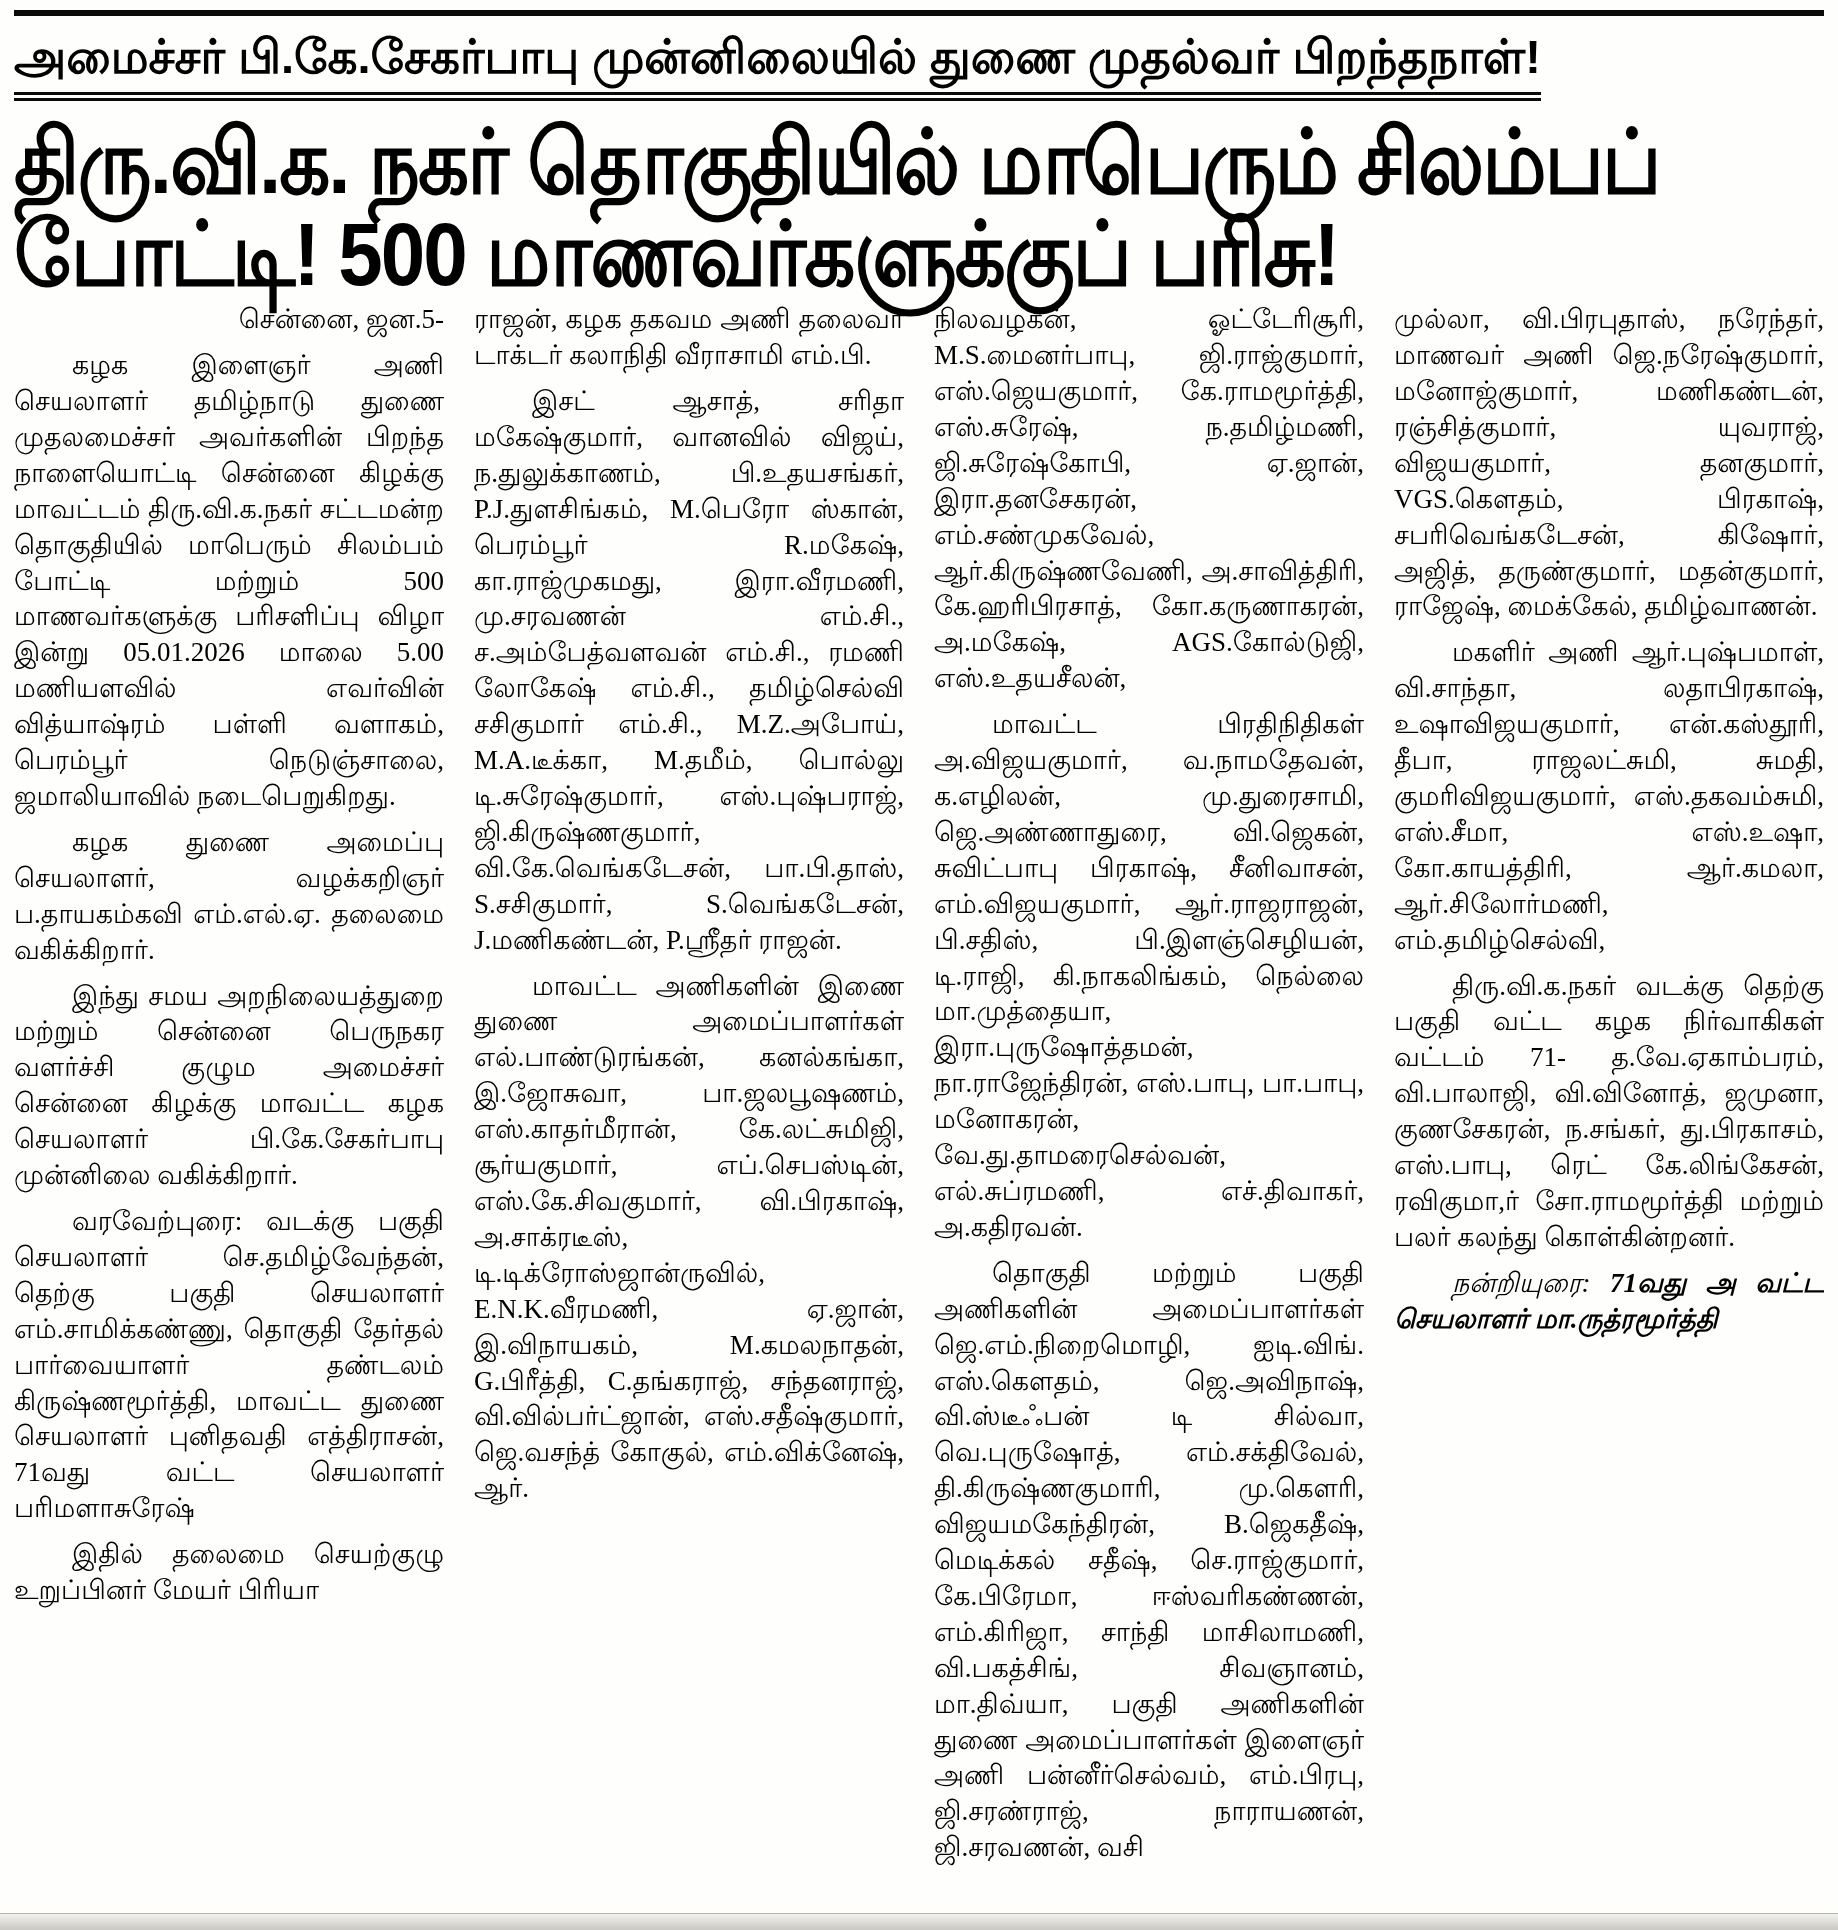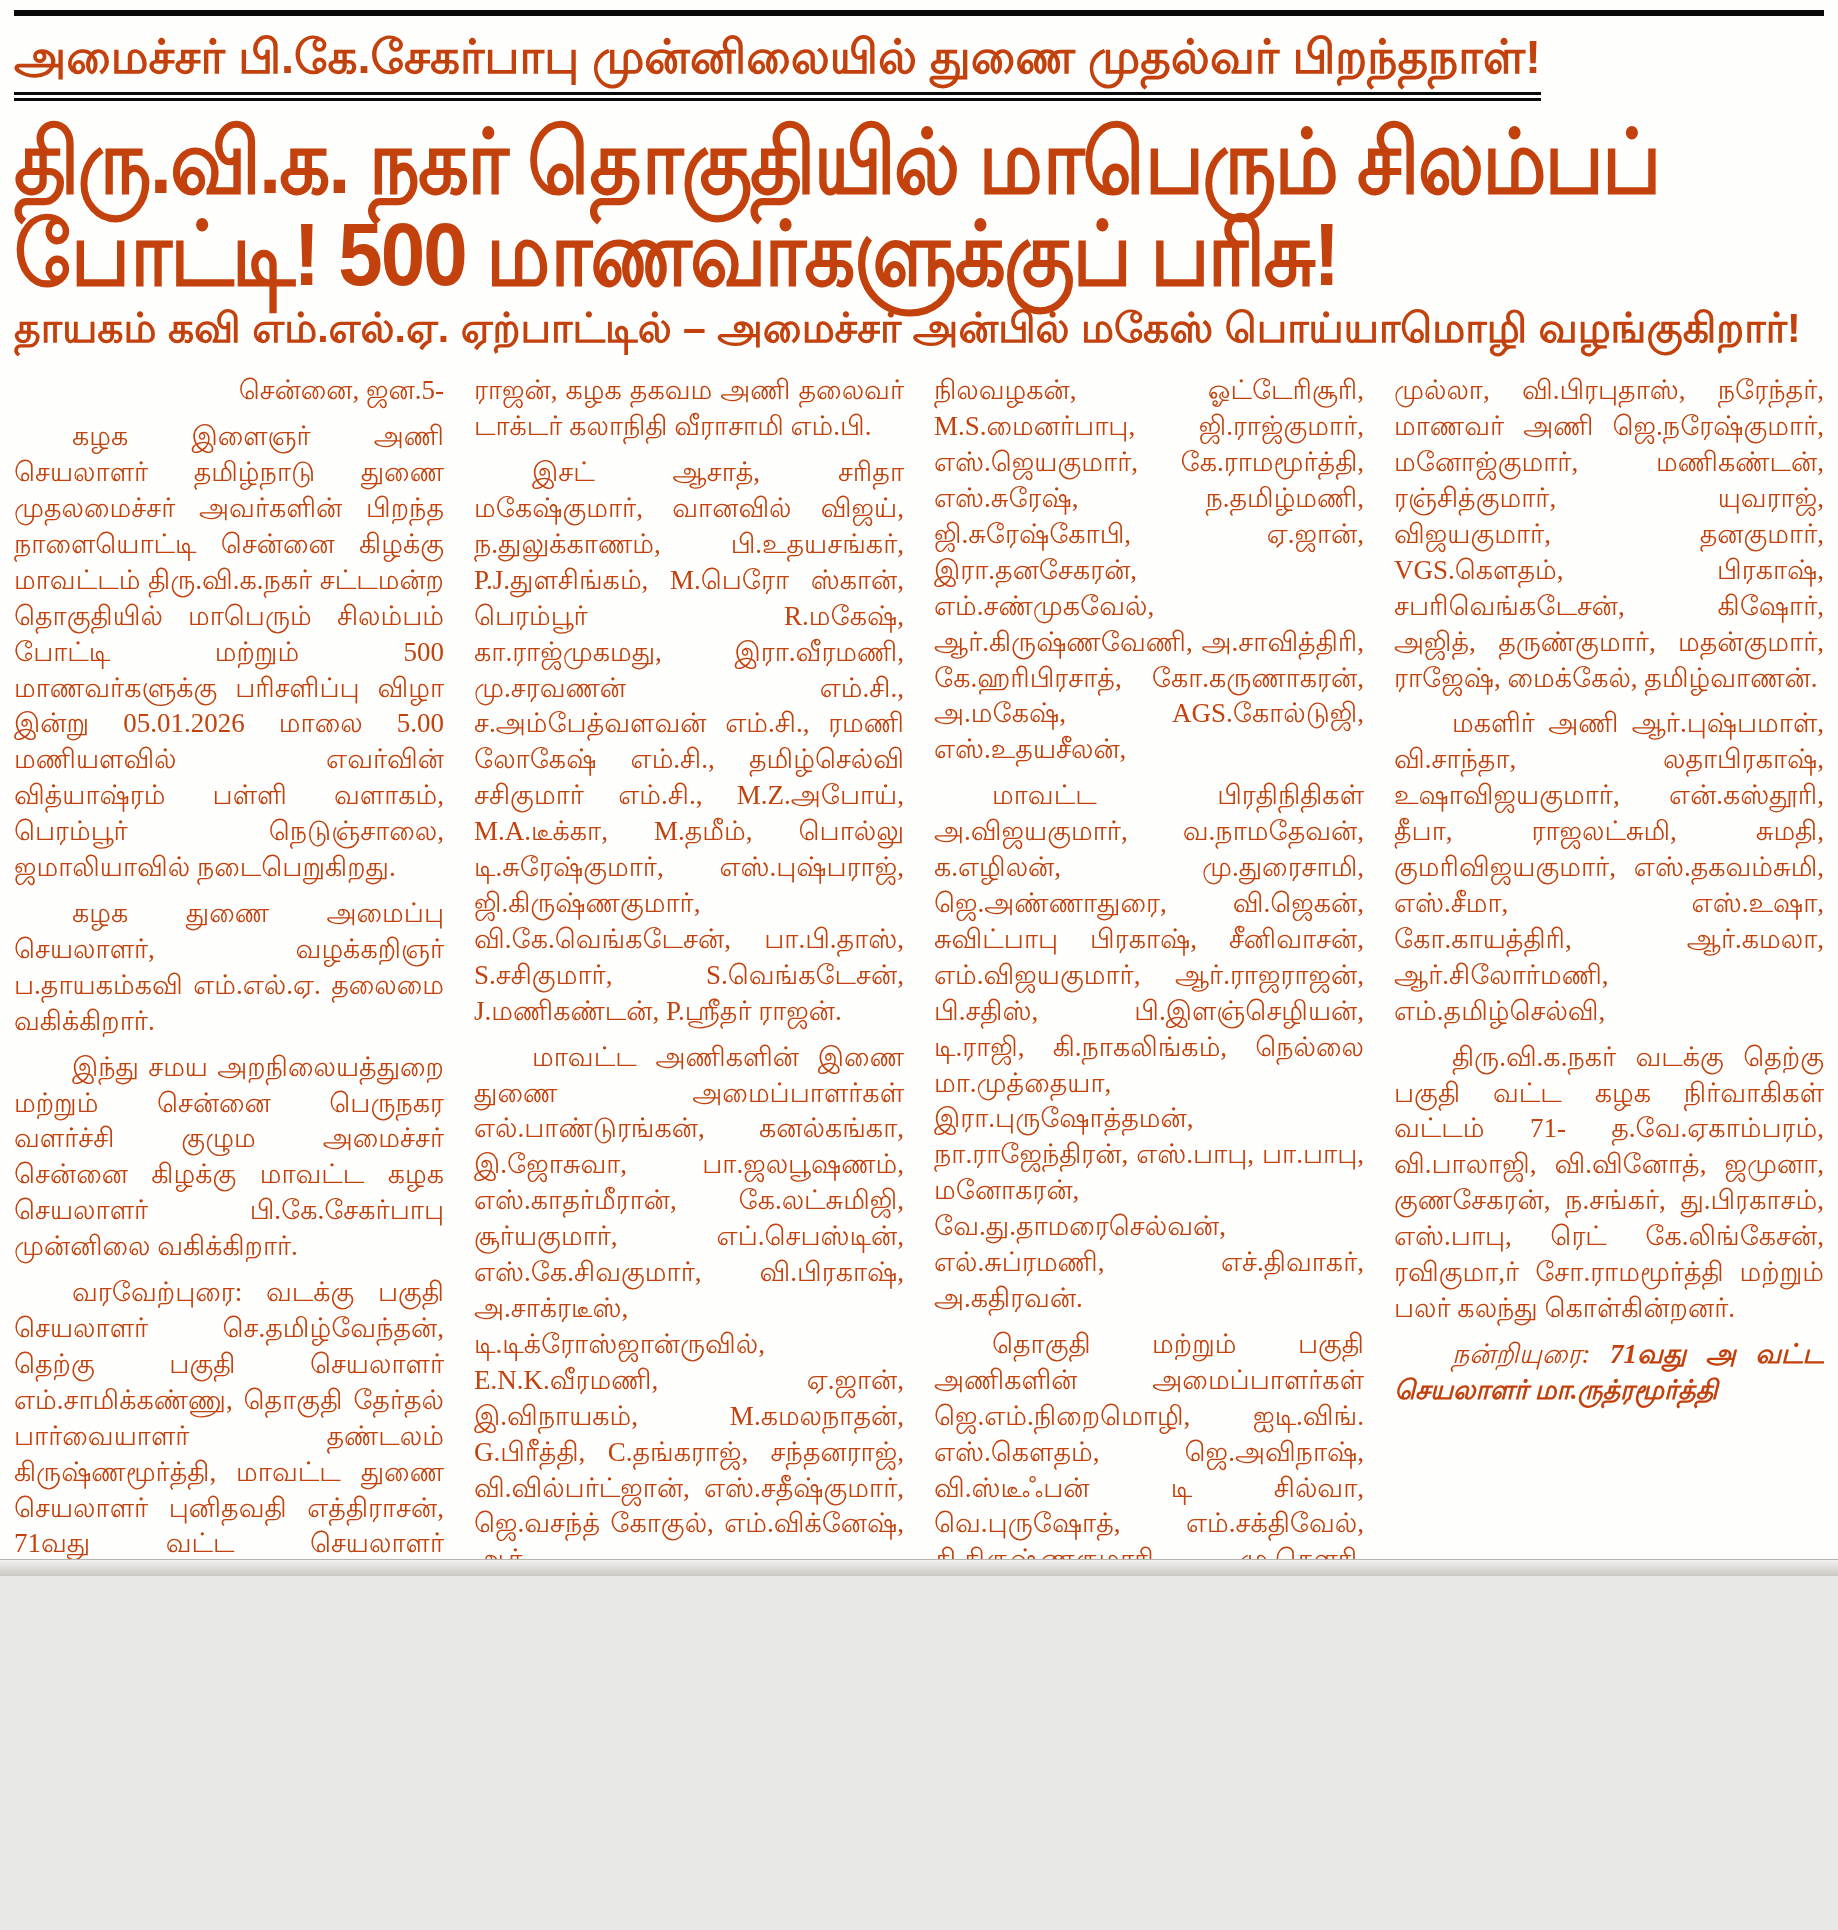--- a/index.html
+++ b/index.html
@@ -1,21 +1,21 @@
 <!DOCTYPE html>
 <html lang="ta"><head>
 <meta charset="utf-8">
 <style>
   html,body{margin:0;padding:0;background:#e8e8e4;}
   .page{
     position:relative;
-    width:1838px;height:1576px;
+    width:1838px;height:1930px;
     margin:0 auto;
     background:#fefefc;
-    color:#c2410c;
+    color:#000000;
     font-family:"Liberation Serif", serif;
     overflow:hidden;
     box-sizing:border-box;
     padding:10px 14px 0 14px;
   }
   .top-rule{height:6px;background:#0a0a0a;width:100%;}
   .kicker{
     display:inline-block;
     margin-top:14px;
     font-family:"Liberation Sans", sans-serif;
@@ -74,21 +74,20 @@
 </head>
 <body>
 
 <div class="page">
   <div class="top-rule"></div>
 
   <div class="kicker">அமைச்சர் பி.கே.சேகர்பாபு முன்னிலையில் துணை முதல்வர் பிறந்தநாள்!</div>
 
   <div class="headline">திரு.வி.க. நகர் தொகுதியில் மாபெரும் சிலம்பப் போட்டி! 500 மாணவர்களுக்குப் பரிசு!</div>
 
-  <div class="subheadline">தாயகம் கவி எம்.எல்.ஏ. ஏற்பாட்டில் – அமைச்சர் அன்பில் மகேஸ் பொய்யாமொழி வழங்குகிறார்!</div>
 
   <div class="article-body">
       <div class="col">
         <p class="para center">சென்னை, ஜன.5-</p>
         <p class="para indent">கழக இளைஞர் அணி செயலாளர் தமிழ்நாடு துணை முதலமைச்சர் அவர்களின் பிறந்த நாளையொட்டி சென்னை கிழக்கு மாவட்டம் திரு.வி.க.நகர் சட்டமன்ற தொகுதியில் மாபெரும் சிலம்பம் போட்டி மற்றும் 500 மாணவர்களுக்கு பரிசளிப்பு விழா இன்று 05.01.2026 மாலை 5.00 மணியளவில் எவர்வின் வித்யாஷ்ரம் பள்ளி வளாகம், பெரம்பூர் நெடுஞ்சாலை, ஜமாலியாவில் நடைபெறுகிறது.</p>
         <p class="para indent">கழக துணை அமைப்பு செயலாளர், வழக்கறிஞர் ப.தாயகம்கவி எம்.எல்.ஏ. தலைமை வகிக்கிறார்.</p>
         <p class="para indent">இந்து சமய அறநிலையத்துறை மற்றும் சென்னை பெருநகர வளர்ச்சி குழும அமைச்சர் சென்னை கிழக்கு மாவட்ட கழக செயலாளர் பி.கே.சேகர்பாபு முன்னிலை வகிக்கிறார்.</p>
         <p class="para indent"><b>வரவேற்புரை: </b>வடக்கு பகுதி செயலாளர் செ.தமிழ்வேந்தன், தெற்கு பகுதி செயலாளர் எம்.சாமிக்கண்ணு, தொகுதி தேர்தல் பார்வையாளர் தண்டலம் கிருஷ்ணமூர்த்தி, மாவட்ட துணை செயலாளர் புனிதவதி எத்திராசன், 71வது வட்ட செயலாளர் பரிமளாசுரேஷ்</p>
         <p class="para indent">இதில் தலைமை செயற்குழு உறுப்பினர் மேயர் பிரியா</p>
       </div>

